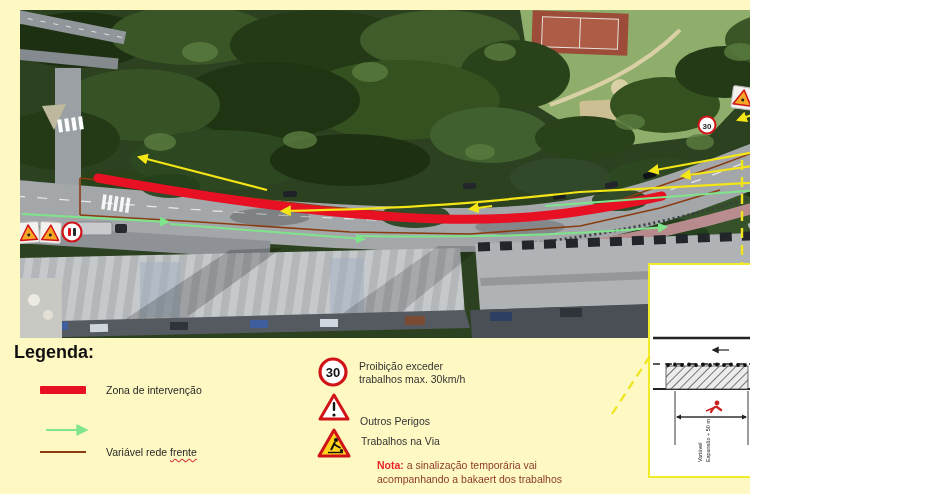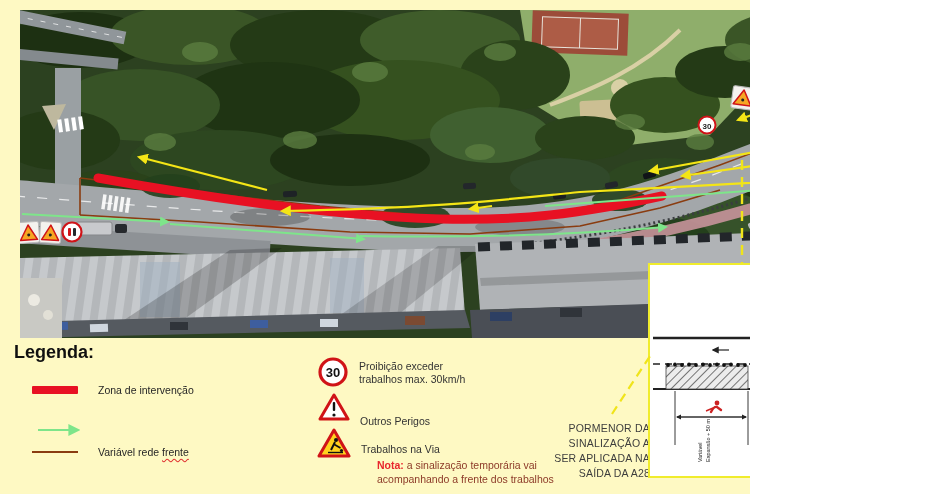--- a/index.html
+++ b/index.html
@@ -1,20 +1,20 @@
 <!DOCTYPE html>
 <html><head>
 <meta charset="utf-8">
 <style>
   html,body{margin:0;padding:0;background:#fff;}
   #page{position:relative;width:750px;height:494px;background:#fef9c3;overflow:hidden;
         font-family:"Liberation Sans",sans-serif;color:#222;}
   .abs{position:absolute;}
   #legend-title{left:14px;top:342px;font-size:18px;font-weight:bold;color:#101010;}
-  .leg-row{position:absolute;left:32px;display:flex;align-items:center;}
+  .leg-row{position:absolute;left:40px;display:flex;align-items:center;}
   .leg-label{font-size:10.5px;color:#262626;margin-left:14px;white-space:nowrap;}
   .sw-wrap{width:52px;display:flex;align-items:center;}
   .sw-red{width:46px;height:8px;background:#e81123;border-radius:1px;}
   .sw-brown{width:46px;height:2px;background:#8a3c10;}
   .misspell{text-decoration:underline wavy #e03131;text-underline-offset:2px;}
   .sign-item{position:absolute;display:flex;align-items:flex-start;}
   .sign-text{font-size:10.5px;color:#333;line-height:13px;margin-left:10px;margin-top:4px;white-space:nowrap;}
   #note{left:377px;top:458px;width:225px;font-size:10.5px;line-height:14px;color:#8c3a28;}
   #note b{color:#e8262d;font-weight:bold;text-align:right;}
   #callout{left:540px;top:421px;width:110px;text-align:right;font-size:10.5px;line-height:15px;
@@ -295,33 +295,27 @@
 
   <div class="sign-item" style="left:317px;top:427px">
     <svg width="34" height="32">
       <polygon points="17,3 32,29 2,29" fill="#ffd21e" stroke="#d01317" stroke-width="3" stroke-linejoin="round"></polygon>
       <circle cx="19" cy="13" r="2" fill="#111"></circle>
       <path d="M18,15 L14,23" stroke="#111" stroke-width="2"></path>
       <line x1="16.5" y1="17" x2="23.5" y2="21" stroke="#111" stroke-width="1.8"></line>
       <circle cx="24.5" cy="23.5" r="1.6" fill="#111"></circle>
       <line x1="11" y1="25.5" x2="26" y2="25.5" stroke="#111" stroke-width="1.4"></line>
     </svg>
-    <div class="sign-text" style="margin-top:16px">Trabalhos na Via</div>
+    <div class="sign-text" style="margin-top:8px">Trabalhos na Via</div>
   </div>
 
   <div class="abs" id="note">
-    <b>Nota:</b><span> a sinalização temporária vai acompanhando a frente dos trabalhos</span>
-  </div>
-
-  <div class="abs" id="callout">
-    <div>PORMENOR DA</div>
-    <div>SINALIZAÇÃO A</div>
-    <div>SER APLICADA NA</div>
-    <div>SAÍDA DA A28</div>
-  </div>
+    <b>Nota:</b><span> a sinalização temporária vai acompanhando a bakaert dos trabalhos</span>
+  </div>
+
 
   <div class="abs" id="inset">
     <svg width="269" height="210" viewBox="0 0 269 210">
       <defs>
         <marker id="aB" viewBox="0 0 10 10" refX="8" refY="5" markerWidth="6" markerHeight="6" orient="auto">
           <path d="M0,0 L10,5 L0,10 z" fill="#222"></path>
           </marker>
         <pattern id="hatch" width="6" height="6" patternUnits="userSpaceOnUse" patternTransform="rotate(45)">
           <rect width="6" height="6" fill="#ececec"></rect>
             <line x1="0" y1="0" x2="0" y2="6" stroke="#555" stroke-width="1.6"></line>

